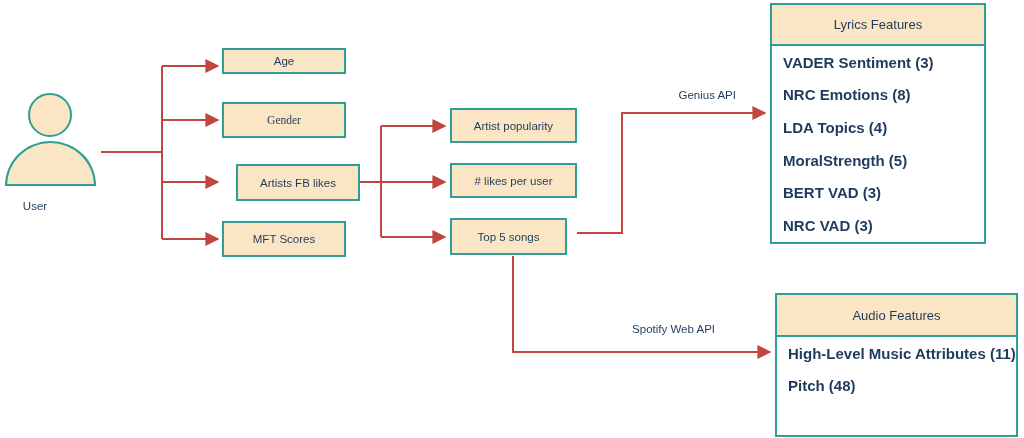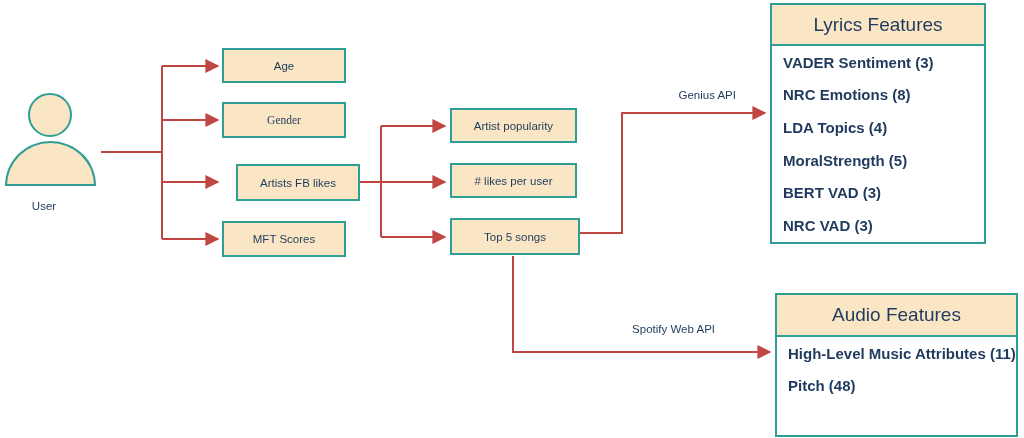--- a/index.html
+++ b/index.html
@@ -59,21 +59,21 @@
     position: absolute;
     left: 5px; top: 141px;
     width: 91px; height: 45px;
     border-radius: 46px 46px 0 0 / 45px 45px 0 0;
     background: var(--box-fill);
     border: 2px solid var(--box-border);
     border-bottom-width: 2px;
   }
   .user-label {
     position: absolute;
-    left: 9px; top: 200px;
+    left: 0; top: 200px;
     width: 70px;
     text-align: center;
     font-size: 11.5px;
   }
 
   .edge-label {
     position: absolute;
     font-size: 11.5px;
     text-align: right;
     color: var(--text);
@@ -87,21 +87,21 @@
     position: absolute;
     background: #fff;
     border: 2px solid var(--box-border);
   }
   .feature-box .fb-header {
     background: var(--box-fill);
     border-bottom: 2px solid var(--box-border);
     display: flex;
     align-items: center;
     justify-content: center;
-    font-size: 19px;
+    font-size: 13px;
     color: var(--text);
   }
   .feature-box .fb-item {
     display: flex;
     align-items: center;
     padding-left: 11px;
     font-size: 15px;
     color: var(--text);
     white-space: nowrap;
     font-weight: bold;
@@ -141,28 +141,28 @@
 
     <path class="edge" d="M 513 256 V 352 H 770" marker-end="url(#arrow)"></path>
   </svg>
 
   <div>
     <div class="user-head"></div>
     <div class="user-body"></div>
   </div>
   <div class="user-label">User</div>
 
-  <div class="node-box" style="left:222px; top:48px; width:124px; height:35px;">Age</div>
+  <div class="node-box" style="left:222px; top:48px; width:124px; height:26px;">Age</div>
   <div class="node-box" style="left:222px; top:102px; width:124px; height:36px;font-family:Liberation Serif, serif;">Gender</div>
   <div class="node-box" style="left:236px; top:164px; width:124px; height:37px;">Artists FB likes</div>
   <div class="node-box" style="left:222px; top:221px; width:124px; height:36px;">MFT Scores</div>
 
   <div class="node-box" style="left:450px; top:108px; width:127px; height:35px;">Artist popularity</div>
   <div class="node-box" style="left:450px; top:163px; width:127px; height:35px;"># likes per user</div>
-  <div class="node-box" style="left:450px; top:218px; width:130px; height:37px;">Top 5 songs</div>
+  <div class="node-box" style="left:450px; top:218px; width:117px; height:37px;">Top 5 songs</div>
 
   <div class="edge-label genius">Genius API</div>
   <div class="edge-label spotify">Spotify Web API</div>
 
   <div class="feature-box" id="lyrics-box">
     <div class="fb-header">Lyrics Features</div>
     <div class="fb-item">VADER Sentiment (3)</div>
     <div class="fb-item">NRC Emotions (8)</div>
     <div class="fb-item">LDA Topics (4)</div>
     <div class="fb-item">MoralStrength (5)</div>

